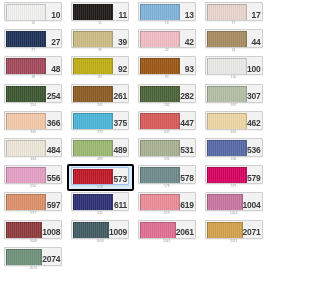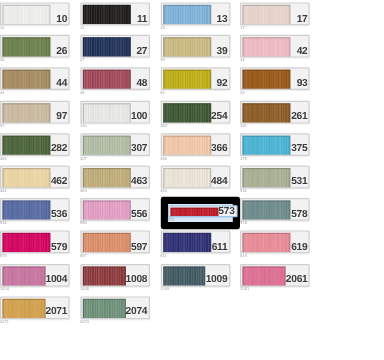--- a/index.html
+++ b/index.html
@@ -23,26 +23,26 @@
     box-sizing: border-box;
   }
 
   .swatch-cell {
     position: relative;
     width: 66.75px;
     height: 27.2px;
     box-sizing: border-box;
     display: flex;
     flex-direction: column;
-    align-items: flex-start;
+    align-items: center;
   }
 
   .swatch-cell.selected {
     background: #dbeaf8;
-    border: 6px solid #000000;
+    border: 2px solid #000000;
     border-radius: 2px;
   }
 
   .swatch-frame {
     position: relative;
     width: 58px;
     height: 19px;
     margin-top: 1px;
     box-sizing: border-box;
     background: #f2f2f2;
@@ -124,27 +124,20 @@
     </div>
     <div class="swatch-cell">
       <div class="swatch-frame">
         <div class="swatch-color" style="background-color: rgb(232, 213, 205);"></div>
         <div class="swatch-number">17</div>
       </div>
       <div class="swatch-caption">17</div>
     </div>
     <div class="swatch-cell">
       <div class="swatch-frame">
-        <div class="swatch-color" style="background-color: rgb(107, 127, 75);"></div>
-        <div class="swatch-number">26</div>
-      </div>
-      <div class="swatch-caption">26</div>
-    </div>
-    <div class="swatch-cell">
-      <div class="swatch-frame">
         <div class="swatch-color" style="background-color: rgb(31, 49, 87);"></div>
         <div class="swatch-number">27</div>
       </div>
       <div class="swatch-caption">27</div>
     </div>
     <div class="swatch-cell">
       <div class="swatch-frame">
         <div class="swatch-color" style="background-color: rgb(203, 187, 130);"></div>
         <div class="swatch-number">39</div>
       </div>
@@ -180,27 +173,20 @@
     </div>
     <div class="swatch-cell">
       <div class="swatch-frame">
         <div class="swatch-color" style="background-color: rgb(154, 87, 21);"></div>
         <div class="swatch-number">93</div>
       </div>
       <div class="swatch-caption">93</div>
     </div>
     <div class="swatch-cell">
       <div class="swatch-frame">
-        <div class="swatch-color" style="background-color: rgb(203, 187, 160);"></div>
-        <div class="swatch-number">97</div>
-      </div>
-      <div class="swatch-caption">97</div>
-    </div>
-    <div class="swatch-cell">
-      <div class="swatch-frame">
         <div class="swatch-color" style="background-color: rgb(233, 234, 230);"></div>
         <div class="swatch-number">100</div>
       </div>
       <div class="swatch-caption">100</div>
     </div>
     <div class="swatch-cell">
       <div class="swatch-frame">
         <div class="swatch-color" style="background-color: rgb(60, 86, 48);"></div>
         <div class="swatch-number">254</div>
       </div>
@@ -236,41 +222,48 @@
     </div>
     <div class="swatch-cell">
       <div class="swatch-frame">
         <div class="swatch-color" style="background-color: rgb(73, 180, 214);"></div>
         <div class="swatch-number">375</div>
       </div>
       <div class="swatch-caption">375</div>
     </div>
     <div class="swatch-cell">
       <div class="swatch-frame">
+        <div class="swatch-color" style="background-color: rgb(215, 90, 88);"></div>
+        <div class="swatch-number">447</div>
+      </div>
+      <div class="swatch-caption">447</div>
+    </div>
+    <div class="swatch-cell">
+      <div class="swatch-frame">
         <div class="swatch-color" style="background-color: rgb(236, 214, 164);"></div>
         <div class="swatch-number">462</div>
       </div>
       <div class="swatch-caption">462</div>
     </div>
     <div class="swatch-cell">
       <div class="swatch-frame">
-        <div class="swatch-color" style="background-color: rgb(192, 173, 121);"></div>
-        <div class="swatch-number">463</div>
-      </div>
-      <div class="swatch-caption">463</div>
-    </div>
-    <div class="swatch-cell">
-      <div class="swatch-frame">
         <div class="swatch-color" style="background-color: rgb(236, 230, 216);"></div>
         <div class="swatch-number">484</div>
       </div>
       <div class="swatch-caption">484</div>
     </div>
     <div class="swatch-cell">
       <div class="swatch-frame">
+        <div class="swatch-color" style="background-color: rgb(155, 184, 112);"></div>
+        <div class="swatch-number">489</div>
+      </div>
+      <div class="swatch-caption">489</div>
+    </div>
+    <div class="swatch-cell">
+      <div class="swatch-frame">
         <div class="swatch-color" style="background-color: rgb(168, 176, 147);"></div>
         <div class="swatch-number">531</div>
       </div>
       <div class="swatch-caption">531</div>
     </div>
     <div class="swatch-cell">
       <div class="swatch-frame">
         <div class="swatch-color" style="background-color: rgb(85, 105, 164);"></div>
         <div class="swatch-number">536</div>
       </div>

